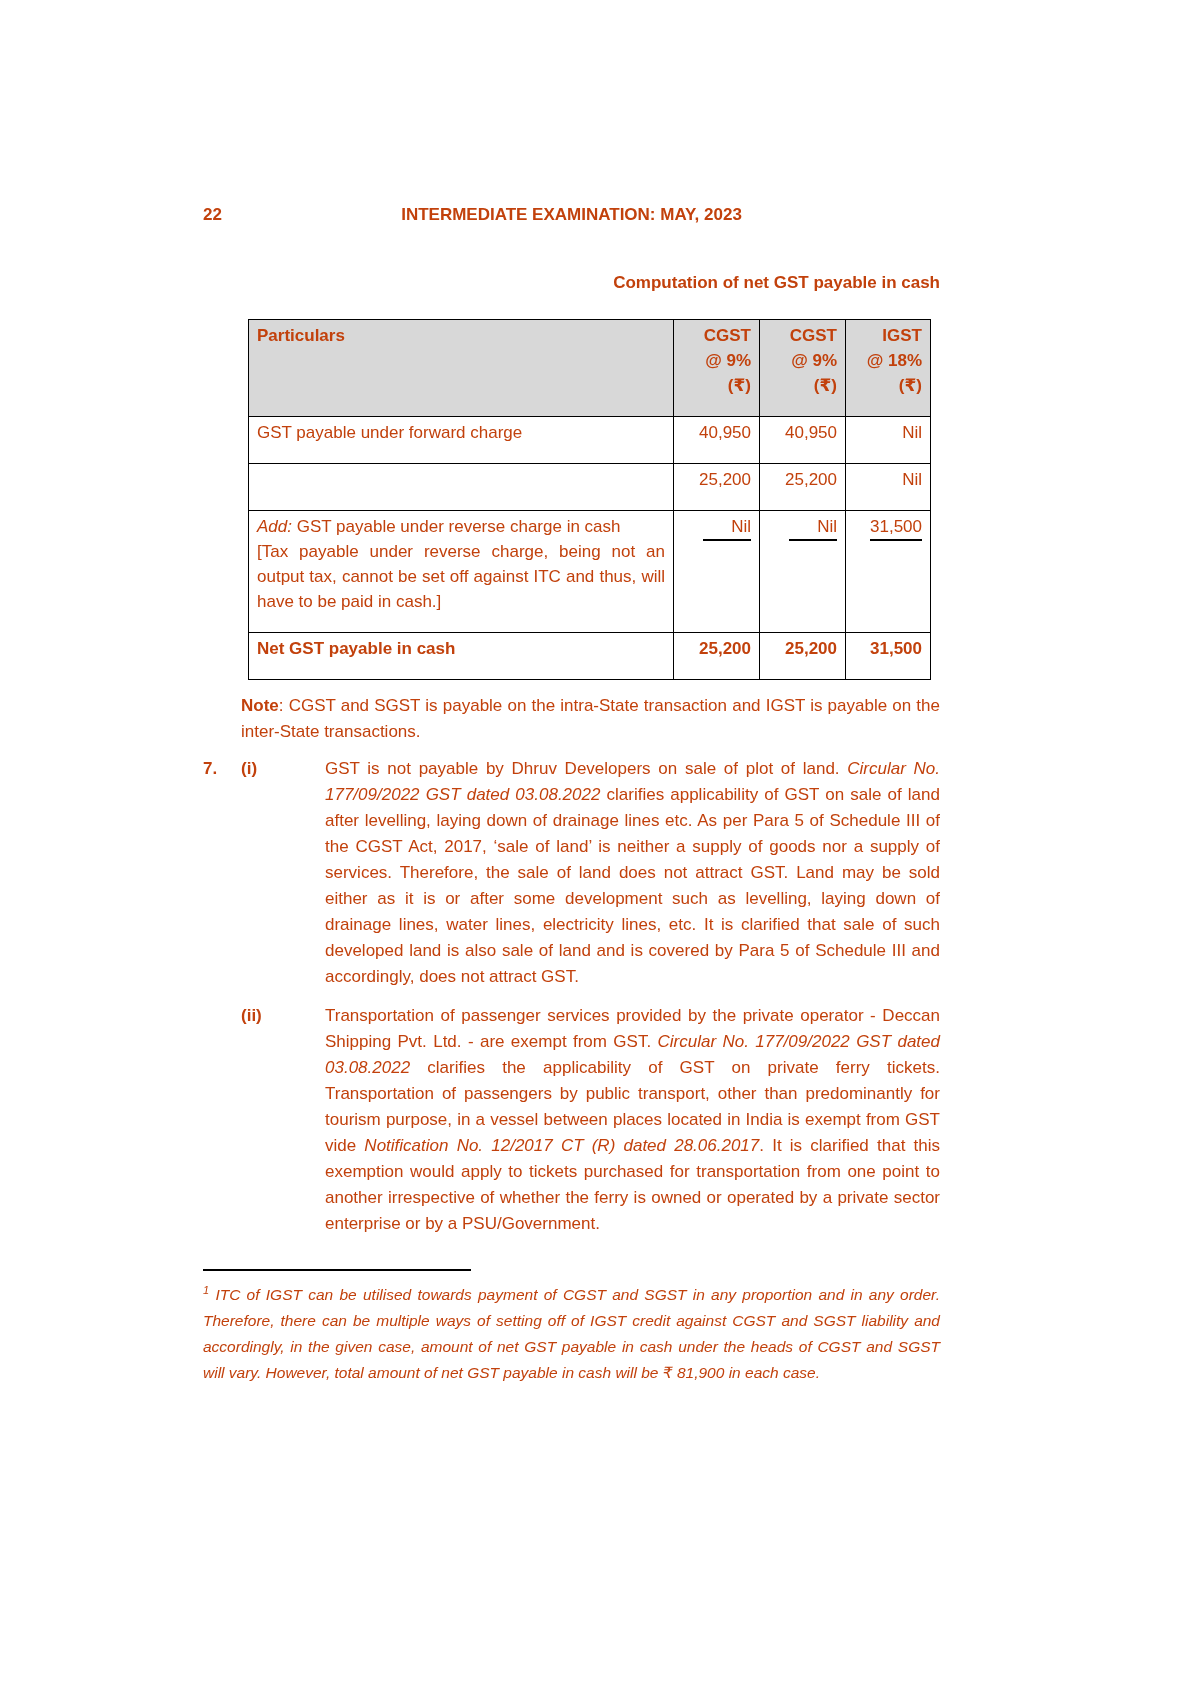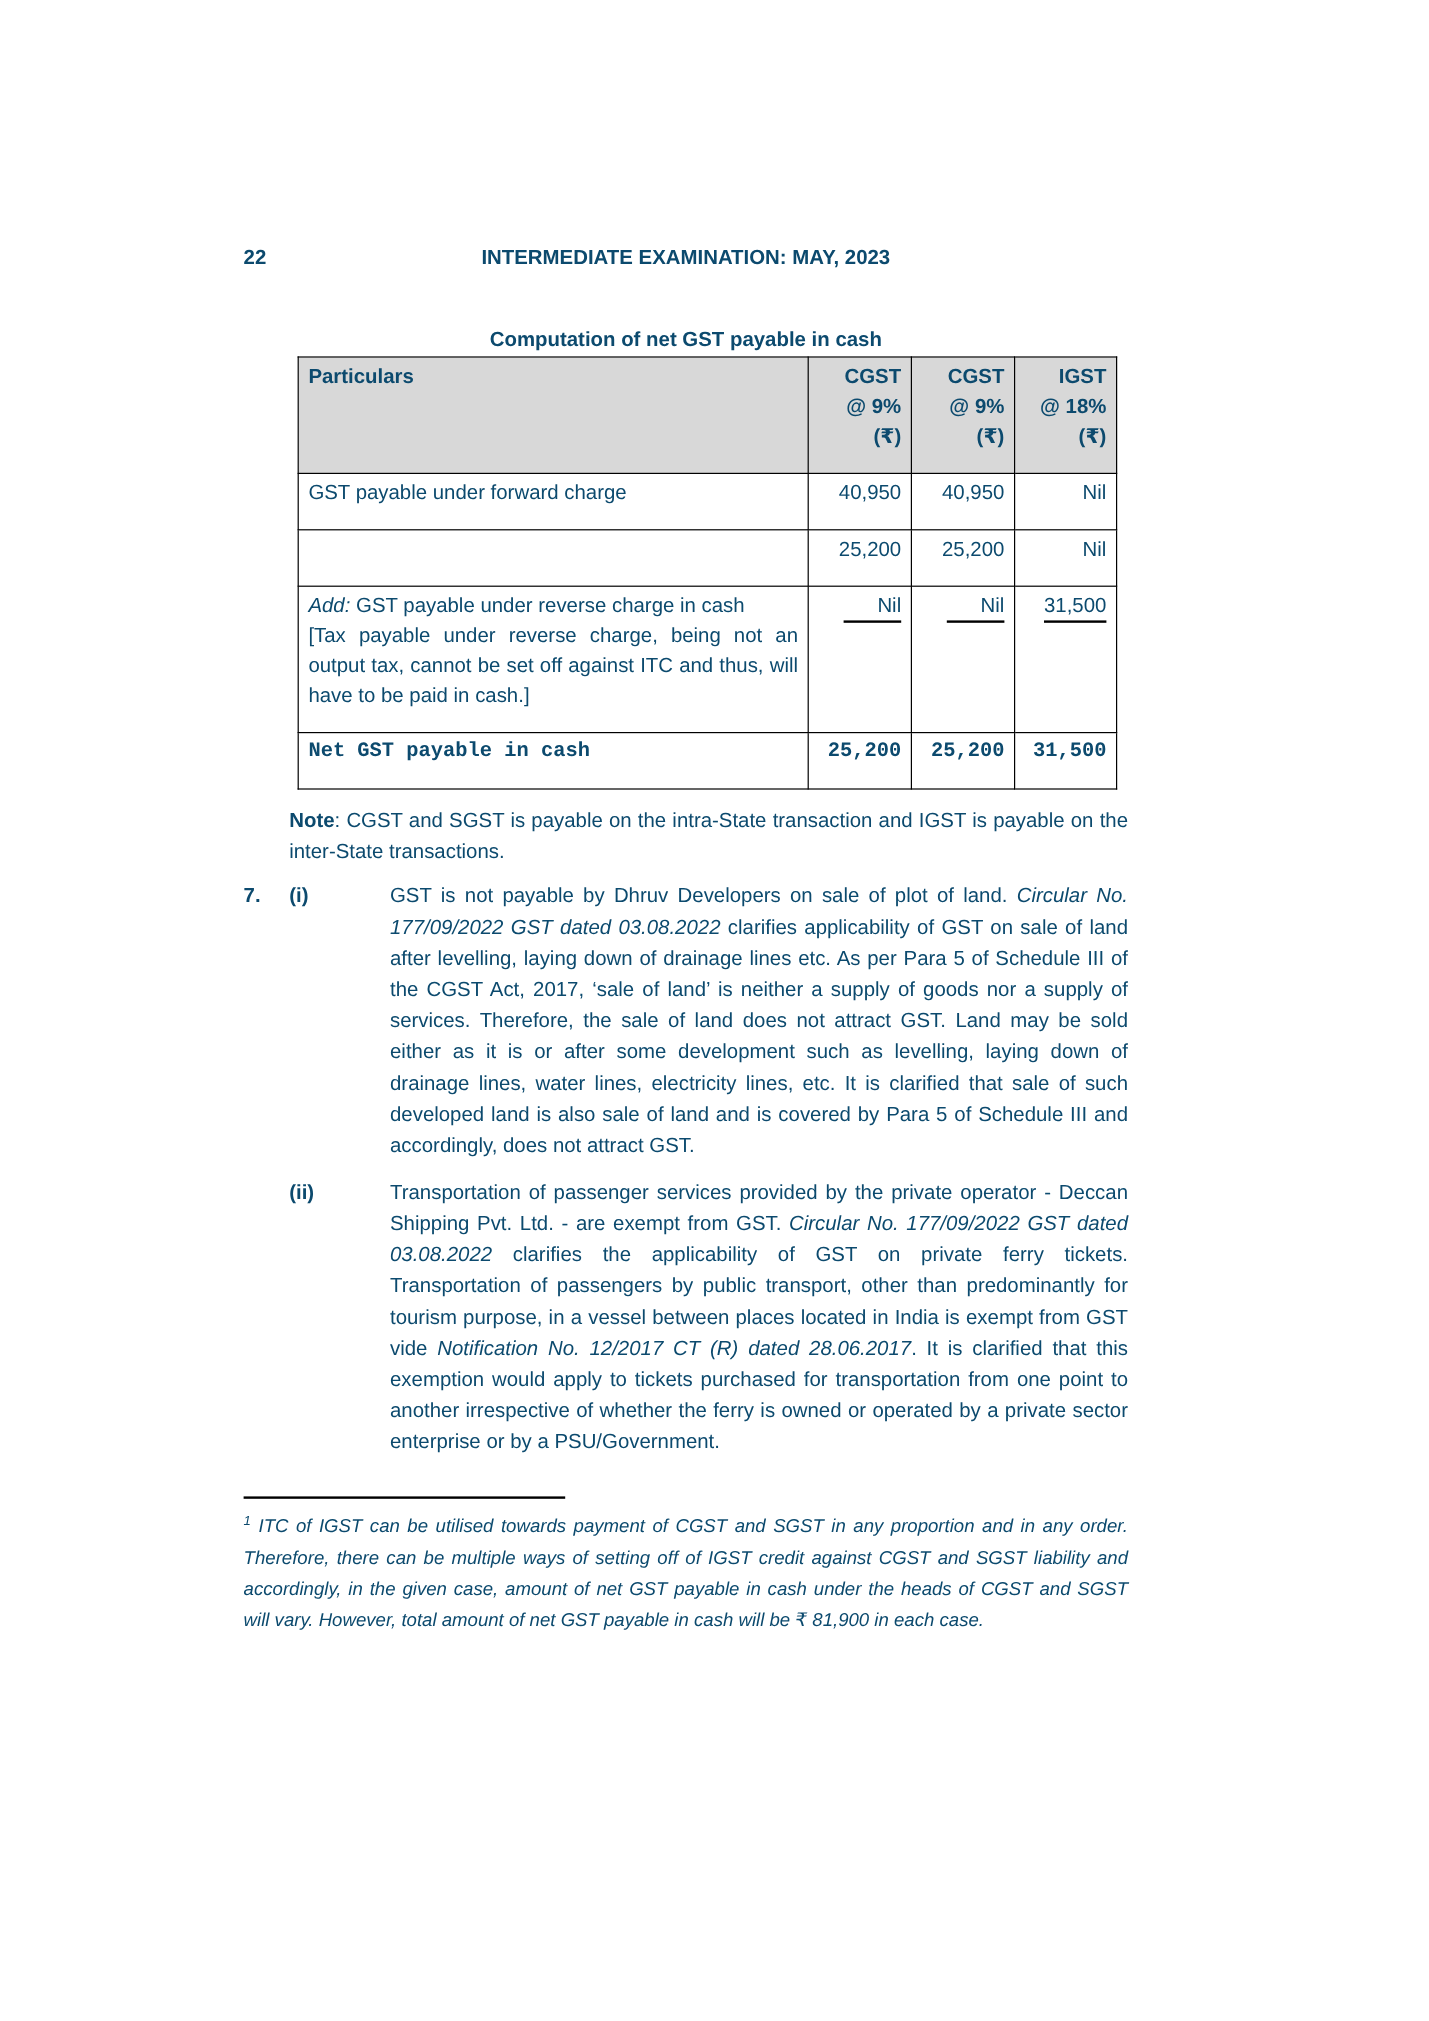--- a/index.html
+++ b/index.html
@@ -2,42 +2,42 @@
 <html><head>
 <meta charset="utf-8">
 <style>
   * { margin:0; padding:0; box-sizing:border-box; }
   html,body { background:#ffffff; }
   .page {
     position:relative;
     width:1191px; height:1684px;
     background:#ffffff;
     font-family:"Liberation Sans","DejaVu Sans",sans-serif;
-    font-size:17px; color:#0c4a6e;
+    font-size:17px; color:#c2410c;
     overflow:hidden;
   }
   .content { position:absolute; left:203px; top:202px; width:737px; line-height:26px; }
 
   .page-header { position:relative; height:24px; margin-bottom:44px; }
   .page-number { position:absolute; left:0; top:0; font-weight:700; }
   .header-title { text-align:center; font-weight:700; }
 
-  .table-title { text-align:center; font-weight:700; margin-bottom:1px; }
+  .table-title { text-align:right; font-weight:700; margin-bottom:23px; }
 
   table.gst { border-collapse:collapse; margin-left:45px; width:682px; table-layout:fixed; }
   .gst col.c1 { width:425px; } .gst col.c2 { width:86px; }
   .gst col.c3 { width:86px; }  .gst col.c4 { width:85px; }
   .gst th, .gst td { border:1.5px solid #000; padding:3px 8px 18px 8px; vertical-align:top; line-height:25px; }
   .gst thead th { background:#d8d8d8; font-weight:700; text-align:right; height:80px; }
   .gst th.th-part { text-align:left; }
   .t-num { text-align:right; }
   .t-left { text-align:left; }
   .cell-note { text-align:justify; }
   tr.r1 { height:34px; } tr.r2 { height:59px; } tr.r3 { height:33px; }
-  tr.r4 { height:103px; } tr.r5 { height:33px;font-family:Liberation Mono, monospace; }
+  tr.r4 { height:103px; } tr.r5 { height:33px; }
   .uline { display:inline-block; border-bottom:2px solid #000; padding-bottom:0; }
   .u-wide { padding-left:28px; }
   .bold-row td { font-weight:700; }
   .italic { font-style:italic; }
   .bold { font-weight:700;margin-top:24px; }
   sup { font-size:11px; vertical-align:super; line-height:0; }
 
   .note-para { margin-top:13px; margin-left:38px; width:699px; text-align:justify; }
 
   .q-item { position:relative; padding-left:80px; margin-top:11px; }

